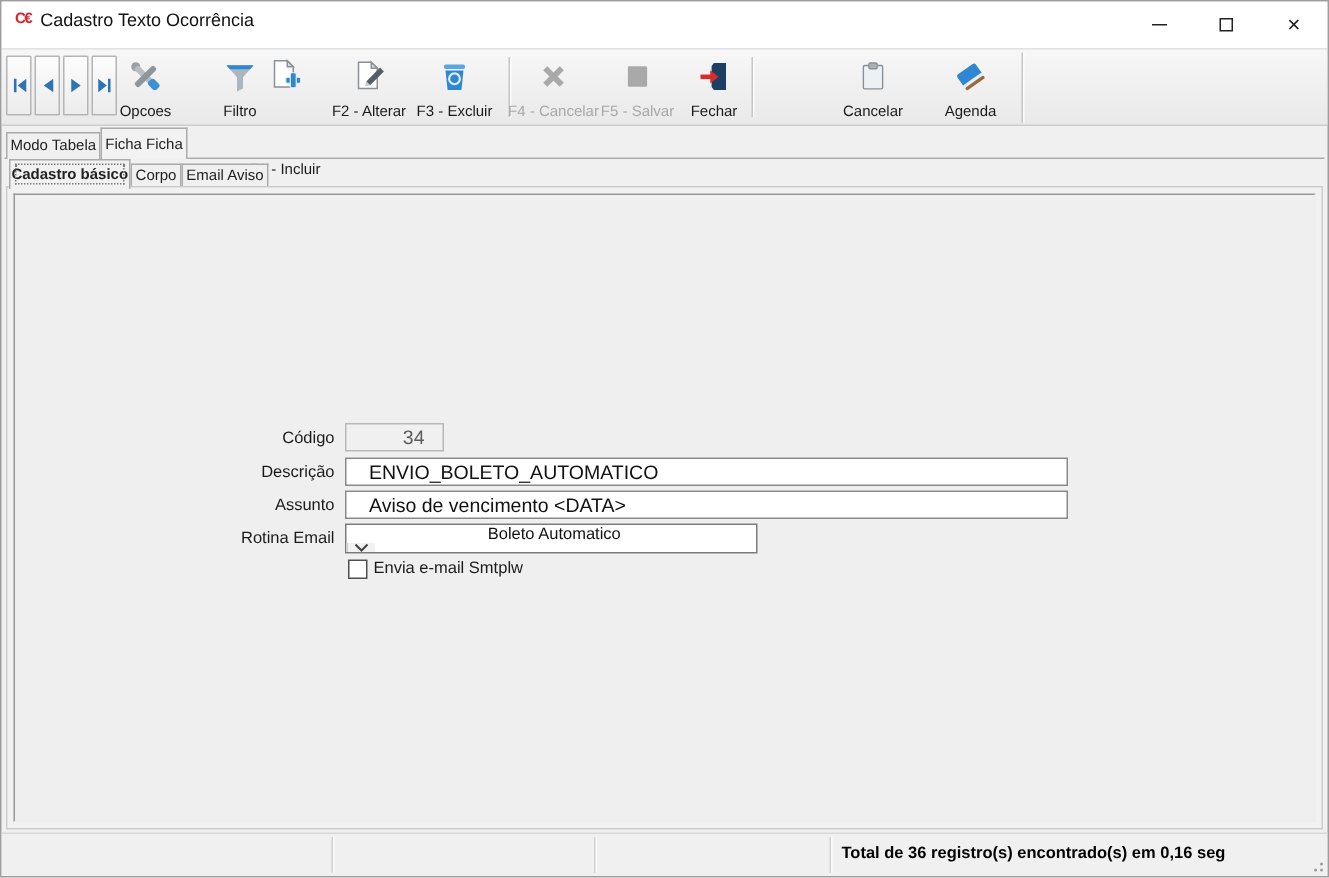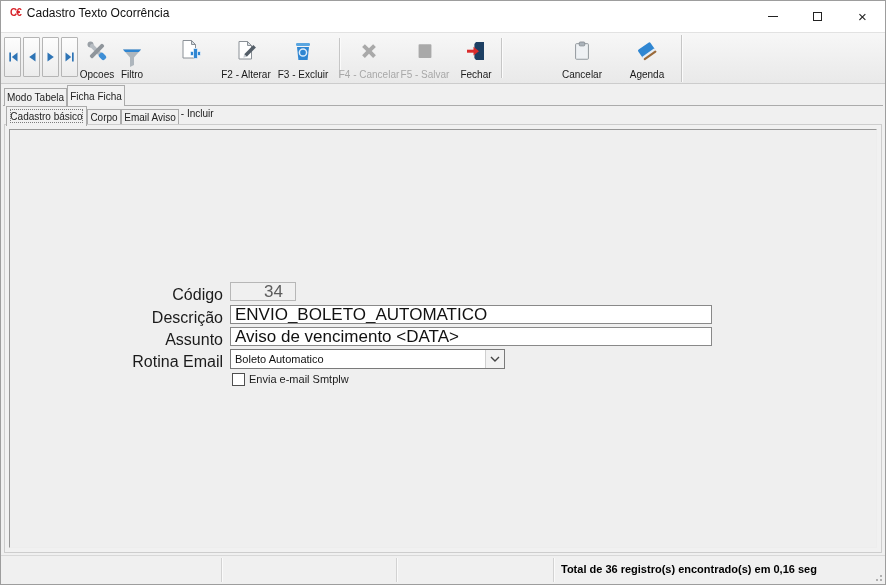--- a/index.html
+++ b/index.html
@@ -23,30 +23,30 @@
   .tsep{position:absolute;top:5px;height:40px;width:1px;background:#c6c6c6;box-shadow:1px 0 0 #fbfbfb;}
   
   .maintabs{position:absolute;top:84px;left:0;right:0;height:21px;}
   .maintabs .strip-line{position:absolute;left:2px;right:2px;bottom:0;height:1px;background:#ababab;}
   .tab{position:absolute;box-sizing:border-box;border:1px solid #ababab;border-bottom:none;font-size:10px;display:flex;align-items:center;justify-content:center;background:#f0f0f0;color:#222;}
   .tab.inactive{top:3px;height:18px;}
   .tab.active{top:0;height:21px;background:#f2f2f2;z-index:3;}
   .subtabs{position:absolute;top:105px;left:0;right:0;height:19px;}
   .subtab{position:absolute;box-sizing:border-box;border:1px solid #ababab;border-bottom:none;font-size:10px;display:flex;align-items:center;justify-content:center;background:#f0f0f0;color:#222;}
   .subtab.inactive{top:3px;height:15px;}
-  .subtab.active{top:0;height:20px;background:#f1f1f1;z-index:3;}
+  .subtab.active{top:0;height:20px;background:#f1f1f1;z-index:3;font-weight:bold;}
   .focus-rect{position:absolute;left:3px;right:3px;top:2px;bottom:3px;border:1px dotted #7c7c7c;}
   
   .page-outer{position:absolute;left:3px;right:3px;top:123px;bottom:31px;background:#f1f1f1;border:1px solid #cdcdcd;box-sizing:border-box;z-index:1;}
   .panel-inner{position:absolute;left:4px;right:4px;top:4px;bottom:4px;background:#efefef;border:1px solid #979797;border-right-color:#ededed;border-bottom-color:#ededed;box-sizing:border-box;}
   
-  .flabel{position:absolute;left:60px;width:162px;text-align:right;font-size:16px;color:#1b1b1b;z-index:2;}
-  .tfield{position:absolute;box-sizing:border-box;border:1px solid #898989;background:#fff;font-family:"Liberation Sans",sans-serif;font-size:17px;color:#111;padding:1px 4px;z-index:2;}
+  .flabel{position:absolute;left:60px;width:162px;text-align:right;font-size:11px;color:#1b1b1b;z-index:2;}
+  .tfield{position:absolute;box-sizing:border-box;border:1px solid #898989;background:#fff;font-family:"Liberation Sans",sans-serif;font-size:13px;color:#111;padding:1px 15px;z-index:2;}
   .tfield.ro{background:#f0f0f0;border-color:#b7b7b7;color:#5c5c5c;text-align:right;padding-right:12px;}
-  .combo{position:absolute;box-sizing:border-box;border:1px solid #7a7a7a;background:#fff;z-index:2;display:flex;align-items:center;}
+  .combo{position:absolute;box-sizing:border-box;border:1px solid #7a7a7a;background:#fff;z-index:2;display:flex;align-items:center;flex-direction:column;}
   .combo-text{flex:1;font-size:11px;color:#111;padding-left:4px;white-space:nowrap;overflow:hidden;}
   .combo-btn{width:18px;align-self:stretch;background:#f2f2f2;border-left:1px solid #cfcfcf;display:flex;align-items:center;justify-content:center;}
   .checkbox{position:absolute;width:11px;height:11px;background:#fff;border:1px solid #4f4f4f;box-sizing:content-box;z-index:2;}
   .cblabel{position:absolute;font-size:11px;color:#1b1b1b;z-index:2;}
   
   .statusbar{position:absolute;left:0;right:0;bottom:0;height:29px;background:#f0f0f0;border-top:1px solid #d8d8d8;box-sizing:border-box;}
   .sdiv{position:absolute;top:2px;bottom:2px;width:1px;background:#d2d2d2;box-shadow:1px 0 0 #fafafa;}
   .stotal{position:absolute;left:560px;top:7px;font-size:11px;font-weight:bold;color:#000;white-space:nowrap;}
   .sizegrip{position:absolute;right:2px;bottom:2px;}
 </style>
@@ -100,21 +100,21 @@
         <svg width="24" height="24" viewBox="0 0 24 24">
             <circle cx="5.5" cy="5.5" r="3" fill="#9aa0a6"></circle>
             <rect x="3" y="10" width="18" height="4" rx="1.5" transform="rotate(45 12 12)" fill="#b7bdc3"></rect>
             <rect x="3" y="10" width="18" height="4" rx="1.5" transform="rotate(-45 12 12)" fill="#8f959b"></rect>
             <rect x="14" y="14.5" width="7.5" height="5.5" rx="2" transform="rotate(45 17.5 17)" fill="#3f8fd6"></rect>
           </svg>
       </span>
       <span class="tlabel">Opcoes</span>
     </div>
 
-    <div class="tbtn" style="left:107px;width:48px;justify-content:flex-end;">
+    <div class="tbtn" style="left:135px;width:48px;">
       <span class="ticon">
         <svg width="24" height="24" viewBox="0 0 24 24">
             <path d="M3 4.5 h18 l-7 8 v7.5 l-4 2 v-9.5 z" fill="#aeb6bd"></path>
             <path d="M3 4.5 h18 l-2.2 2.6 H5.2 z" fill="#2f86d2"></path>
           </svg>
       </span>
       <span class="tlabel">Filtro</span>
     </div>
 
     <div class="tbtn" style="left:152px;width:74px;gap:46px;">

